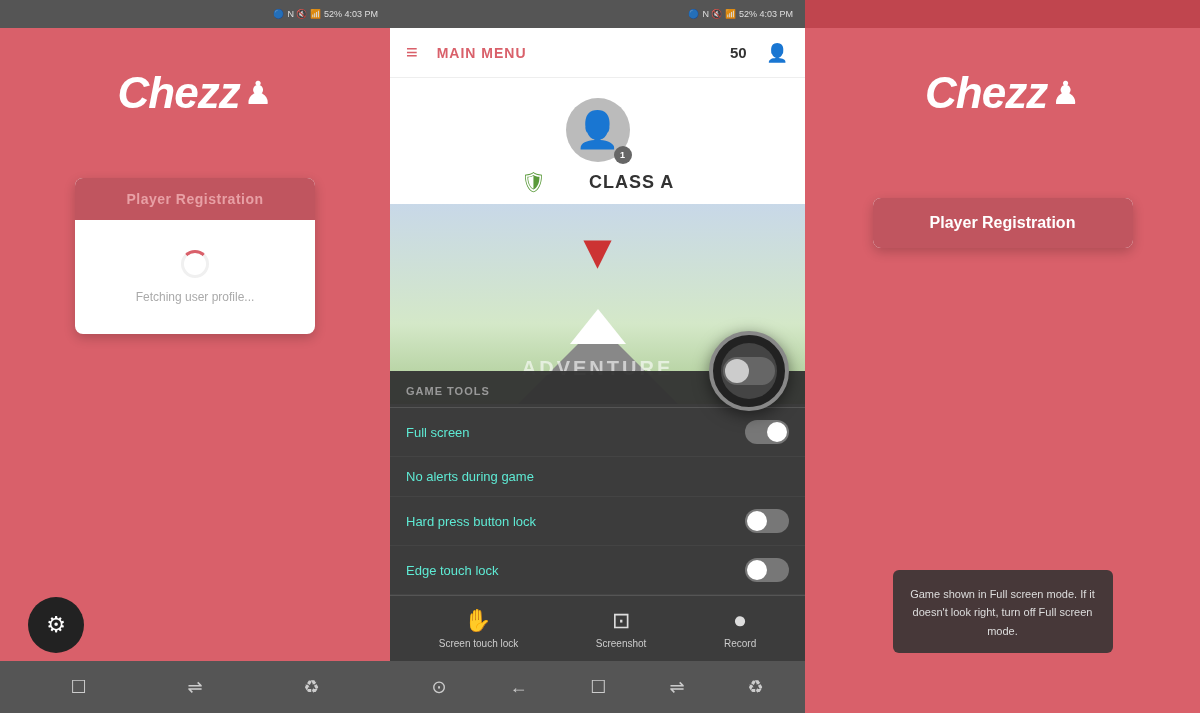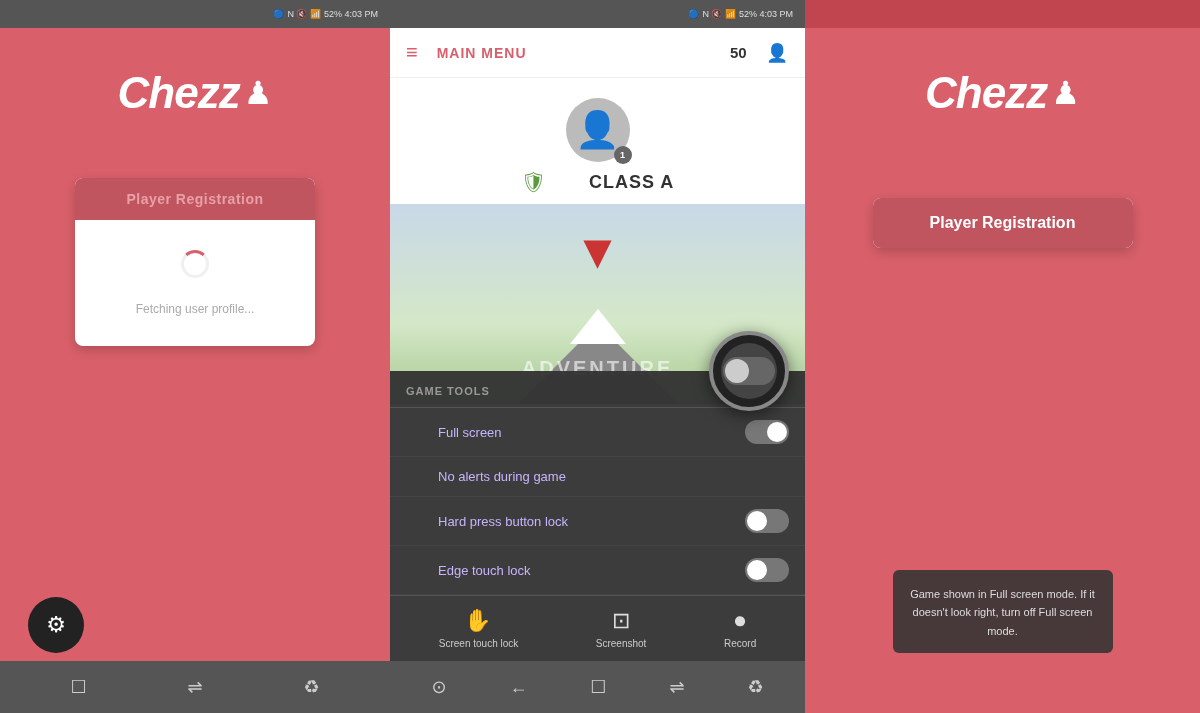--- a/index.html
+++ b/index.html
@@ -76,21 +76,21 @@
       color: #e8a0a5;
       font-size: 14px;
       font-weight: 600;
       letter-spacing: 0.5px;
     }
     .player-reg-body {
       padding: 30px 20px;
       display: flex;
       flex-direction: column;
       align-items: center;
-      gap: 24px;
+      gap: 12px;
     }
     .loading-spinner {
       width: 28px;
       height: 28px;
       border: 3px solid #f0f0f0;
       border-top: 3px solid #d9606a;
       border-radius: 50%;
     }
     .loading-text {
       font-size: 12px;
@@ -329,22 +329,21 @@
     }
     .tool-row {
       display: flex;
       align-items: center;
       justify-content: space-between;
       padding: 12px 16px;
       border-bottom: 1px solid #444;
     }
     .tool-label {
       font-size: 13px;
-      color: #c4b5fd;
-      margin-left: 32px;
+      color: #5eead4;
     }
     .toggle-switch {
       width: 44px;
       height: 24px;
       border-radius: 12px;
       background: #777;
       position: relative;
       flex-shrink: 0;
     }
     .toggle-switch.off .toggle-knob {

